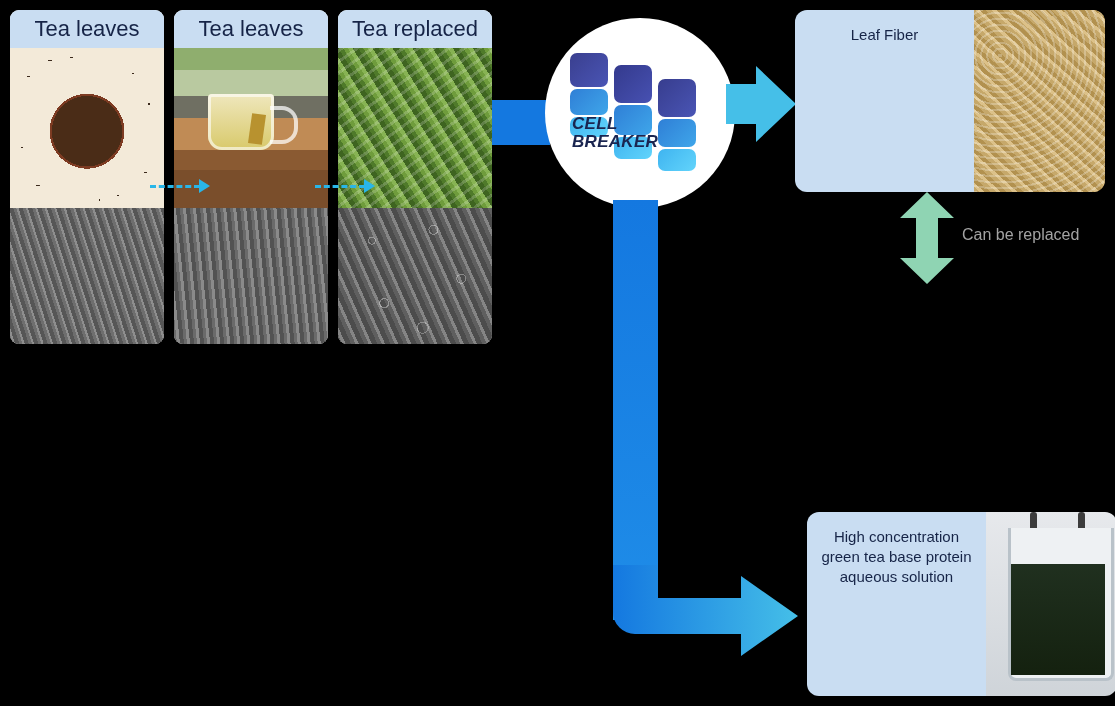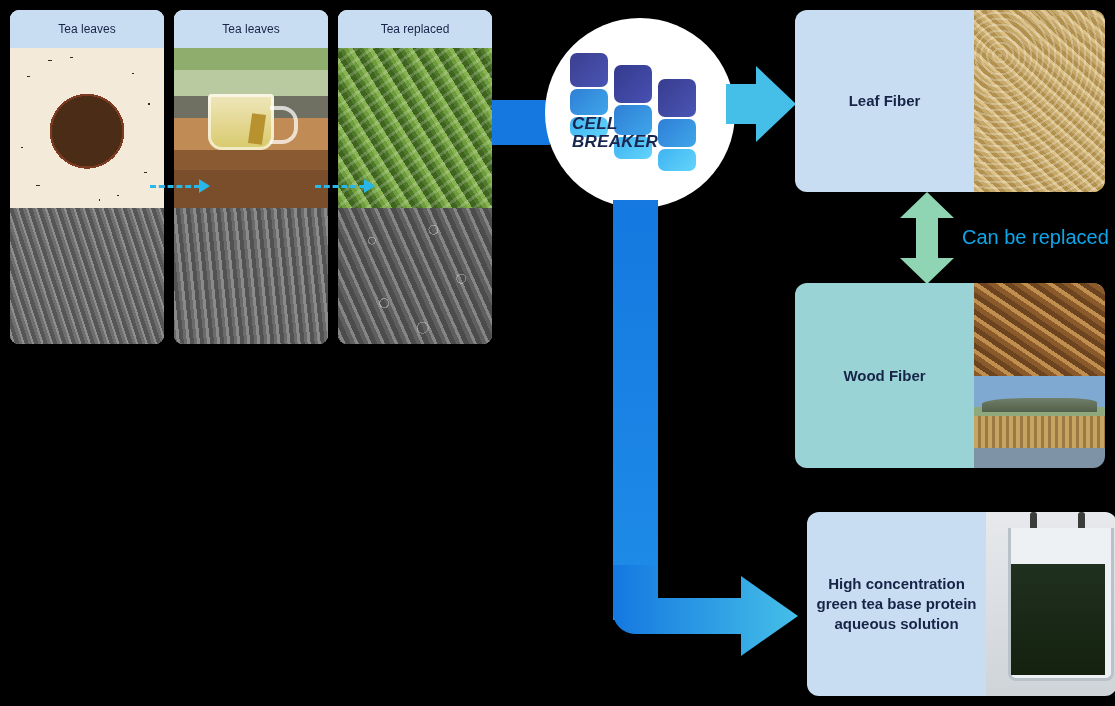--- a/index.html
+++ b/index.html
@@ -12,21 +12,21 @@
   .panel-label{color:#162447;font-size:15px;line-height:1.32;text-align:center;}
 
   
   #left-group{left:10px;top:10px;width:482px;height:334px;
               background:#000;border-radius:16px;
               display:flex;gap:10px;}
   .src-card{position:relative;width:154px;height:334px;
             border-radius:9px;overflow:hidden;background:#fff;
             display:flex;flex-direction:column;}
   .src-head{height:38px;background:#c9ddf2;display:flex;align-items:center;
-            justify-content:center;color:#162447;font-size:12px;flex:0 0 38px;}
+            justify-content:center;color:#162447;font-size:22px;flex:0 0 38px;}
   .src-photo{height:160px;position:relative;overflow:hidden;flex:0 0 160px;}
   .src-sem{flex:1 1 auto;position:relative;overflow:hidden;}
 
   
   .ph-leaves{background:
      radial-gradient(circle at 50% 52%, #4a2c17 0 31%, #7d3b22 31% 33%, #f3ead9 33% 100%),
      linear-gradient(#f7f1e4,#efe7d6);
   }
   .ph-leaves::after{content:"";position:absolute;inset:0;
      background-image:
@@ -94,21 +94,21 @@
   .logo-text{position:absolute;left:8px;top:62px;color:#1a2550;
              font-size:17px;font-weight:bold;line-height:1.05;letter-spacing:.3px;}
 
   #arrow-top{left:726px;top:62px;width:70px;height:84px;}
   #vbar{left:613px;top:200px;width:45px;height:420px;
         background:linear-gradient(#1478e0,#1f8de8);}
   #elbow{left:613px;top:565px;width:185px;height:98px;}
 
   
   .rpanel{position:absolute;border-radius:12px;overflow:hidden;display:flex;}
-  .rtext{display:flex;align-items:center;justify-content:center;padding:15px 8px;font-weight:bold;}
+  .rtext{display:flex;align-items:flex-start;justify-content:center;padding:15px 8px;}
   .rimgs{flex:1 1 auto;display:flex;flex-direction:column;}
   .rimg{flex:1 1 0;position:relative;overflow:hidden;}
 
   #leaf-panel{left:795px;top:10px;width:310px;height:182px;}
   #leaf-panel .rtext{width:163px;background:#c9ddf2;}
   .im-powder{background:
      repeating-linear-gradient(42deg,#c6a86a 0 4px,#dcc189 4px 7px,#b2914f 7px 11px),
      radial-gradient(circle at 30% 30%, #e0c894, #bb9a58);}
   .im-powder::after{content:"";position:absolute;inset:0;
      background:repeating-radial-gradient(circle 5px at 20% 25%,rgba(255,255,255,.25) 0 2px,transparent 2px 6px);}
@@ -130,21 +130,21 @@
   #sol-panel .rtext{width:163px;background:#c9ddf2;}
   .im-beaker{background:linear-gradient(#e7e9ec,#cfd4d9);}
   .im-beaker .glass{position:absolute;left:22px;top:16px;width:100px;height:150px;
      border:3px solid #b9c2c9;border-top:none;border-radius:0 0 8px 8px;background:#eef1f3;}
   .im-beaker .liquid{position:absolute;left:25px;top:52px;width:94px;height:111px;
      background:linear-gradient(#20301f,#14210f);}
   .im-beaker .rod{position:absolute;top:0;width:7px;height:46px;background:#3c3c3c;border-radius:3px;}
 
   
   #replace-arrow{left:900px;top:192px;width:54px;height:92px;}
-  #replace-label{left:962px;top:226px;color:#0ea5e9;font-size:20px;}
+  #replace-label{left:962px;top:226px;color:#a3a3a3;font-size:16px;}
 </style>
 </head>
 <body>
 
 <div id="stage">
 
   <div id="left-group" class="abs">
 
     <div class="src-card">
       <div class="src-head">Tea leaves</div>
@@ -226,29 +226,20 @@
     <div class="rimgs">
       <div class="rimg im-powder"></div>
     </div>
   </div>
 
   <svg id="replace-arrow" class="abs" viewBox="0 0 54 92">
     <polygon points="27,0 54,26 38,26 38,66 54,66 27,92 0,66 16,66 16,26 0,26" fill="#8fd4b3"></polygon>
   </svg>
   <div id="replace-label" class="abs">Can be replaced</div>
 
-  <div id="wood-panel" class="rpanel">
-    <div class="rtext">
-      <div class="panel-label">Wood Fiber</div>
-    </div>
-    <div class="rimgs">
-      <div class="rimg im-chips"></div>
-      <div class="rimg im-logs"></div>
-    </div>
-  </div>
 
   <div id="sol-panel" class="rpanel">
     <div class="rtext">
       <div class="panel-label">High concentration green tea base protein aqueous solution</div>
     </div>
     <div class="rimgs">
       <div class="rimg im-beaker">
         <div class="rod" style="left:44px;"></div>
         <div class="rod" style="left:92px;"></div>
         <div class="glass"></div>

